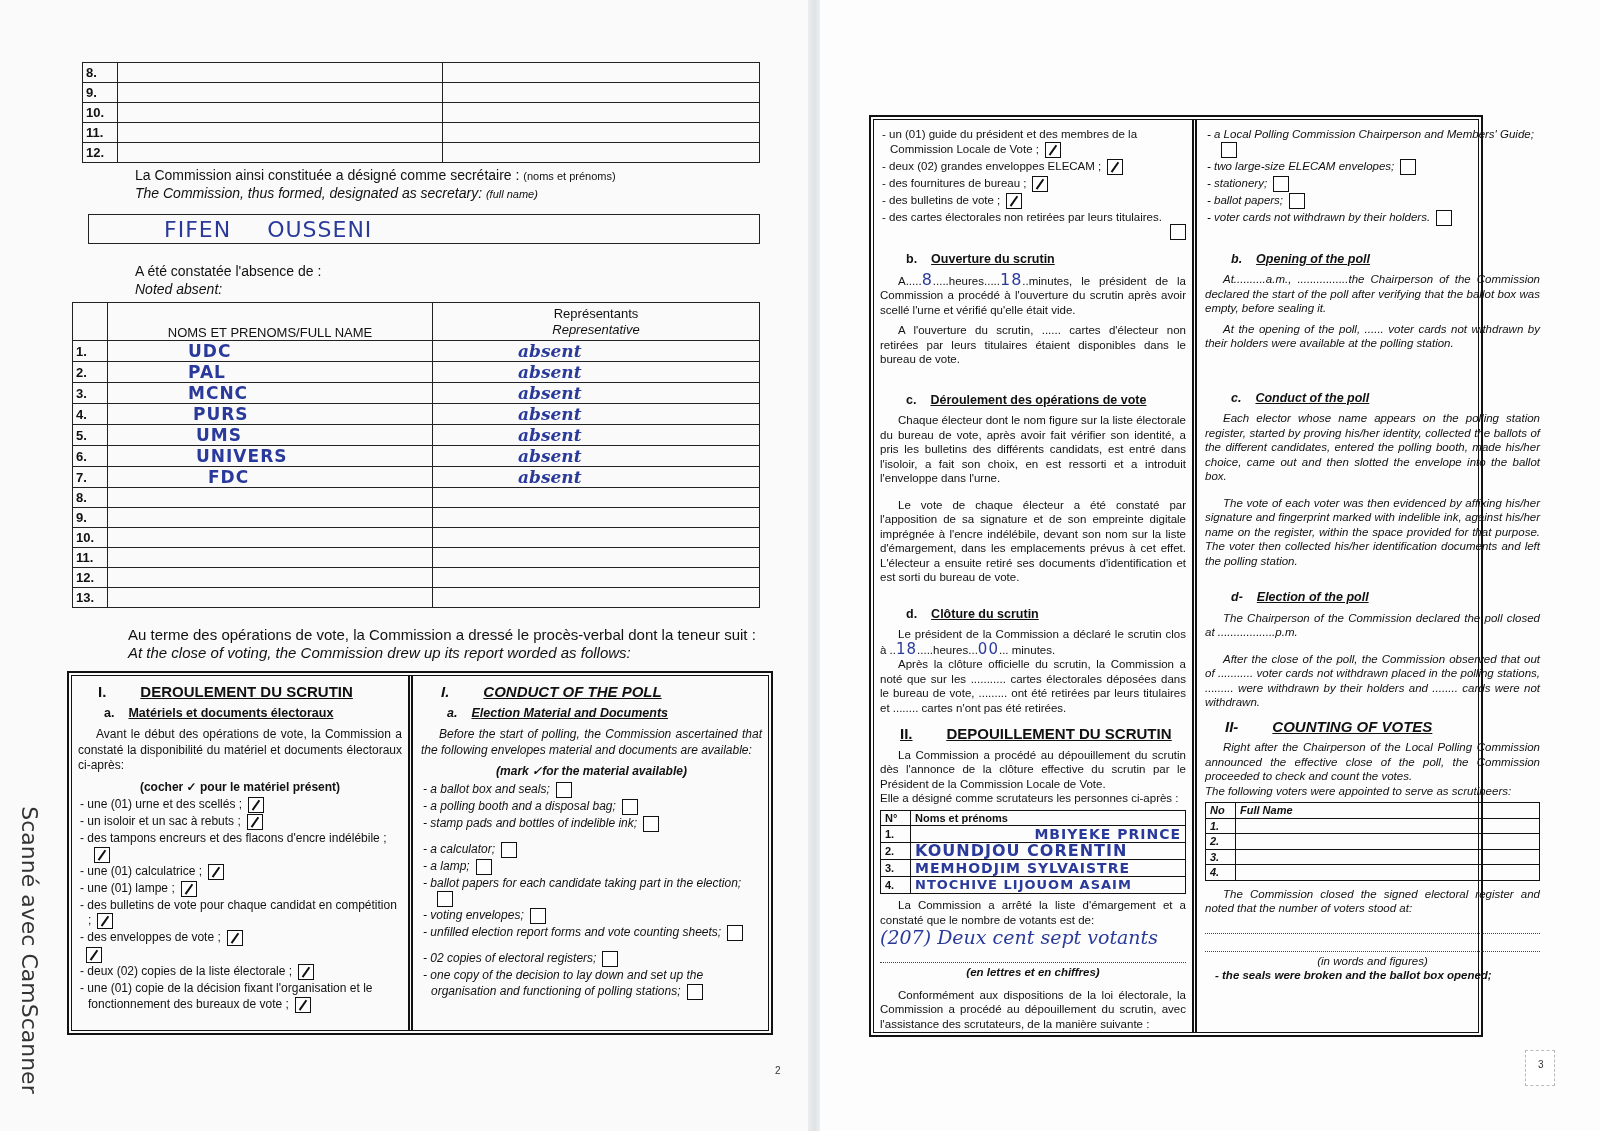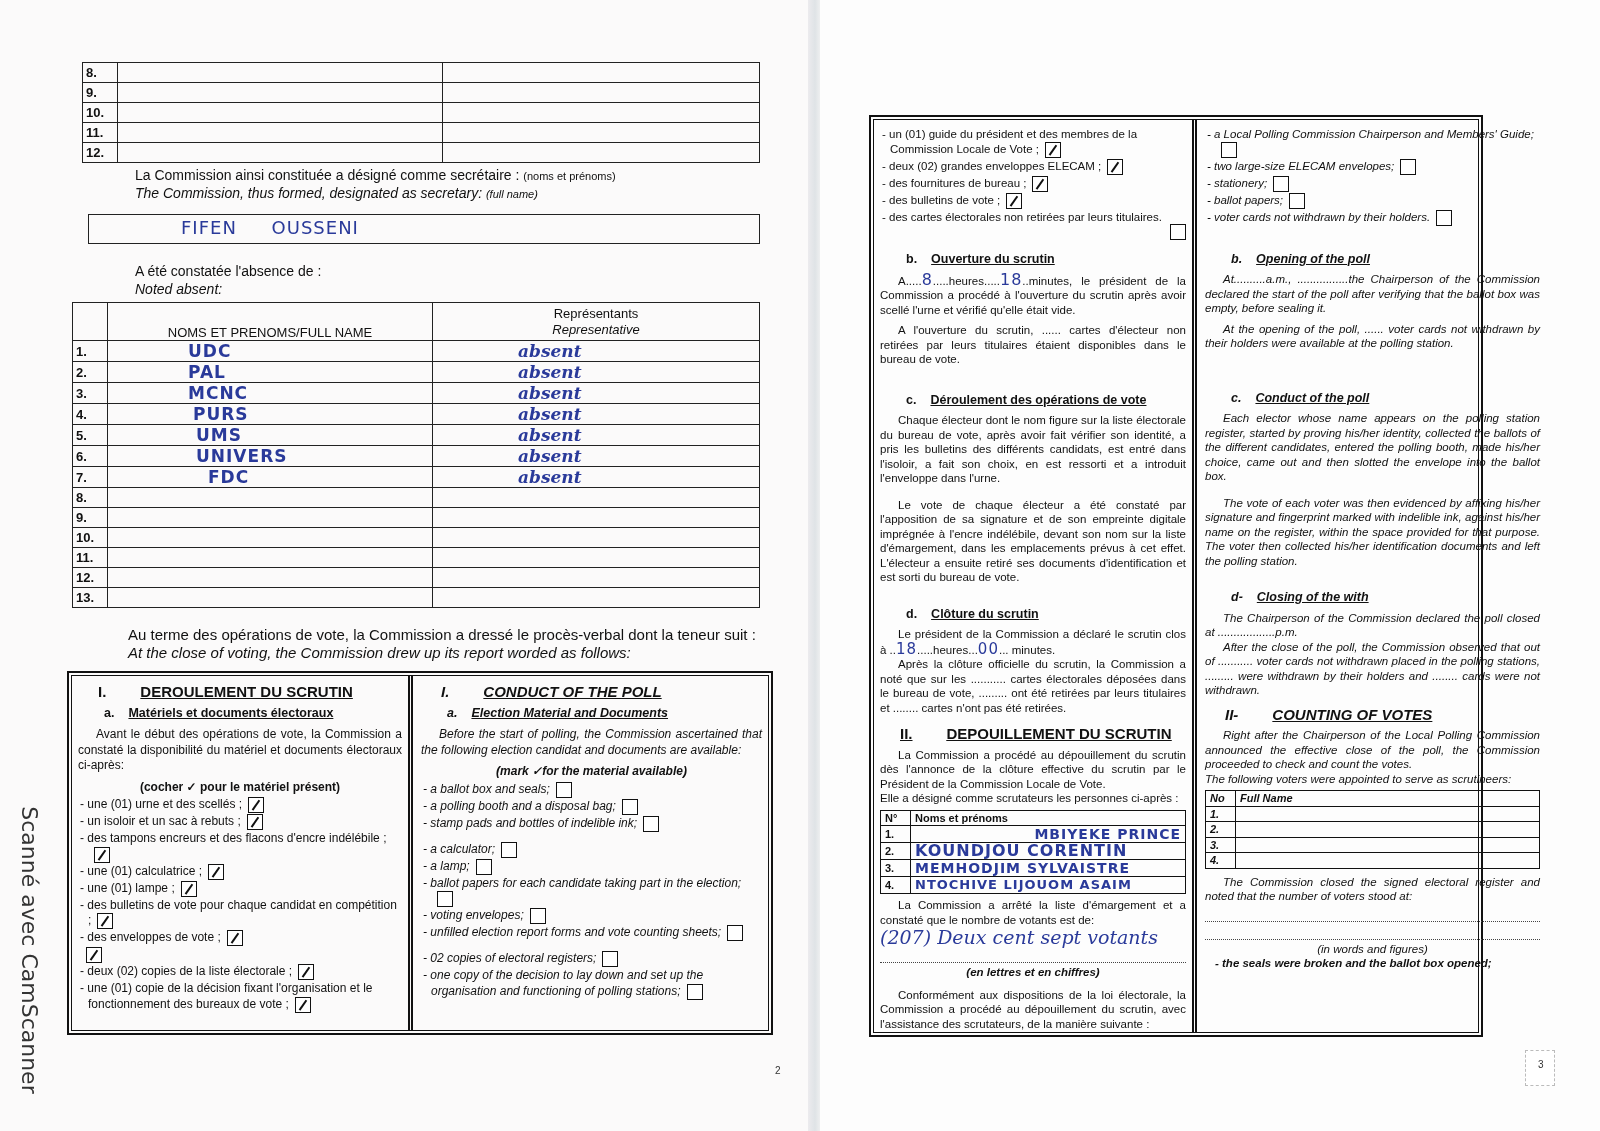--- a/index.html
+++ b/index.html
@@ -96,21 +96,21 @@
   <div class="txt" style="left:135px; top:166px;">
     <span>La Commission ainsi constituée a désigné comme secrétaire :</span>
     <span class="small">(noms et prénoms)</span>
   </div>
   <div class="txt it" style="left:135px; top:184px;">
     <span>The Commission, thus formed, designated as secretary:</span>
     <span class="small">(full name)</span>
   </div>
 
   <div style="position:absolute; left:88px; top:214px; width:672px; height:30px; border:1.5px solid #222;">
-    <span class="hand" style="position:absolute; left:92px; top:2px; font-size:18px; word-spacing:28px;text-align:right;">FIFEN OUSSENI</span>
+    <span class="hand" style="position:absolute; left:75px; top:2px; font-size:22px; word-spacing:28px;text-align:right;">FIFEN OUSSENI</span>
   </div>
 
   <div class="txt" style="left:135px; top:262px;">A été constatée l'absence de :</div>
   <div class="txt it" style="left:135px; top:280px;">Noted absent:</div>
 
   <table class="grid" style="left:72px; top:302px; width:688px;">
     <colgroup>
         <col style="width:35px">
         <col style="width:325px">
         <col>
@@ -221,21 +221,21 @@
     <div class="col-divider" style="left:336px;"></div>
     <div class="col en" style="left:343px; width:353px;">
       <div class="h1">
           <span>I.</span>
           <span class="t">CONDUCT OF THE POLL</span>
         </div>
       <div class="h2">
           <span>a.</span>
           <span class="t">Election Material and Documents</span>
         </div>
-      <div class="para">Before the start of polling, the Commission ascertained that the following election candidat and documents are available:</div>
+      <div class="para">Before the start of polling, the Commission ascertained that the following envelopes material and documents are available:</div>
       <div class="center" style="font-weight:bold; margin-bottom:2px;">(mark ✓for the material available)</div>
       <div class="item"><span>- a ballot box and seals;</span><span class="cb"></span></div>
       <div class="item"><span>- a polling booth and a disposal bag;</span><span class="cb"></span></div>
       <div class="item"><span>- stamp pads and bottles of indelible ink;</span><span class="cb"></span></div>
       <div class="item" style="margin-top:10px;"><span>- a calculator;</span><span class="cb"></span></div>
       <div class="item"><span>- a lamp;</span><span class="cb"></span></div>
       <div class="item"><span>- ballot papers for each candidate taking part in the election;</span><span class="cb"></span></div>
       <div class="item"><span>- voting envelopes;</span><span class="cb"></span></div>
       <div class="item"><span>- unfilled election report forms and vote counting sheets;</span><span class="cb"></span></div>
       <div class="item" style="margin-top:10px;"><span>- 02 copies of electoral registers;</span><span class="cb"></span></div>
@@ -339,23 +339,23 @@
 
       <div class="h2" style="margin-top:40px;">
           <span>c.</span>
           <span class="t">Conduct of the poll</span>
         </div>
       <div class="para">Each elector whose name appears on the polling station register, started by proving his/her identity, collected the ballots of the different candidates, entered the polling booth, made his/her choice, came out and then slotted the envelope into the ballot box.</div>
       <div class="para" style="margin-top:12px;">The vote of each voter was then evidenced by affixing his/her signature and fingerprint marked with indelible ink, against his/her name on the register, within the space provided for that purpose. The voter then collected his/her identification documents and left the polling station.</div>
 
       <div class="h2" style="margin-top:22px;">
           <span>d-</span>
-          <span class="t">Closing of the with</span>
-        </div>
-      <div class="para" style="margin-bottom:0;">The Chairperson of the Commission declared the poll closed at ..................p.m.</div>
+          <span class="t">Election of the poll</span>
+        </div>
+      <div class="para" style="margin-bottom:12px;">The Chairperson of the Commission declared the poll closed at ..................p.m.</div>
       <div class="para">After the close of the poll, the Commission observed that out of ........... voter cards not withdrawn placed in the polling stations, ......... were withdrawn by their holders and ........ cards were not withdrawn.</div>
 
       <div class="h1" style="margin-top:10px;">
           <span>II-</span>
           <span class="t">COUNTING OF VOTES</span>
         </div>
       <div class="para" style="margin-bottom:0;">Right after the Chairperson of the Local Polling Commission announced the effective close of the poll, the Commission proceeded to check and count the votes.</div>
       <div>The following voters were appointed to serve as scrutineers:</div>
       <table class="scrut">
         <tbody>

